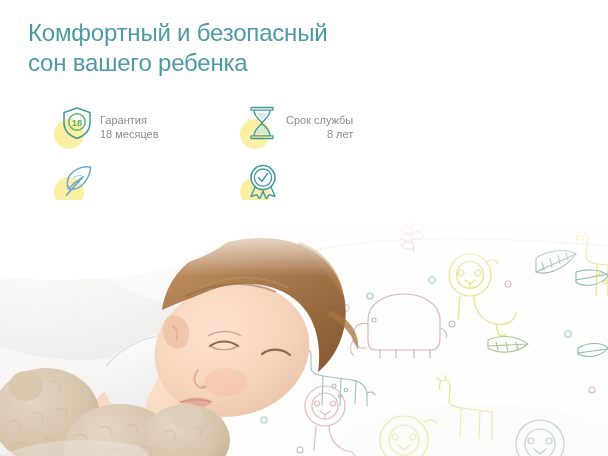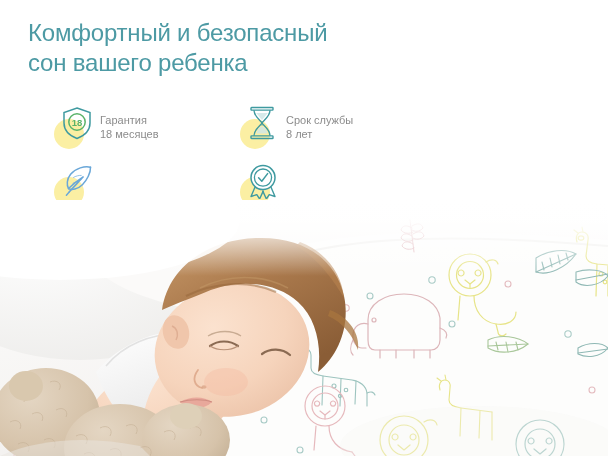--- a/index.html
+++ b/index.html
@@ -35,21 +35,21 @@
     left:54px; top:104px;
     width:500px;
   }
   .feat-row{position:relative;height:58px;}
   .feat{
     position:absolute;
     display:flex;
     align-items:center;
   }
   .feat.col1{left:0;}
-  .feat.col2{left:186px;}
+  .feat.col2{left:186px;text-align:right;}
   .icon-wrap{
     position:relative;
     width:44px;height:46px;
     flex:0 0 44px;
   }
   .blob{
     position:absolute;
     left:0px; bottom:1px;
     width:30px;height:30px;
     border-radius:50%;

